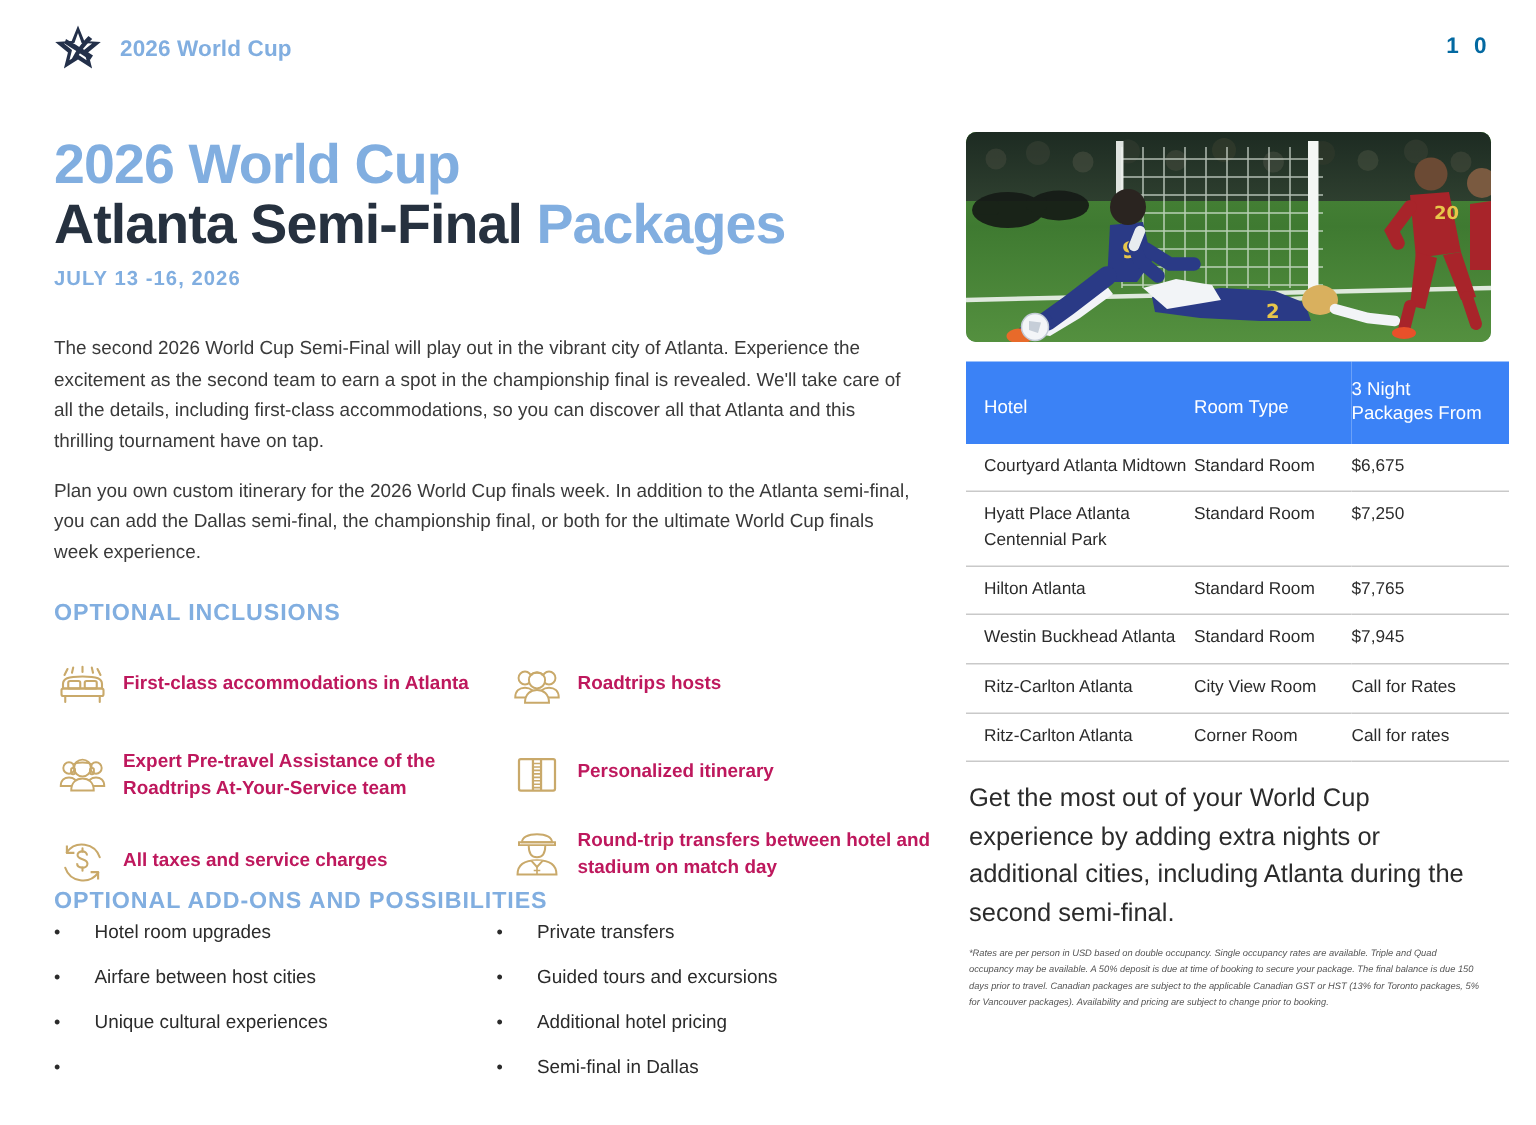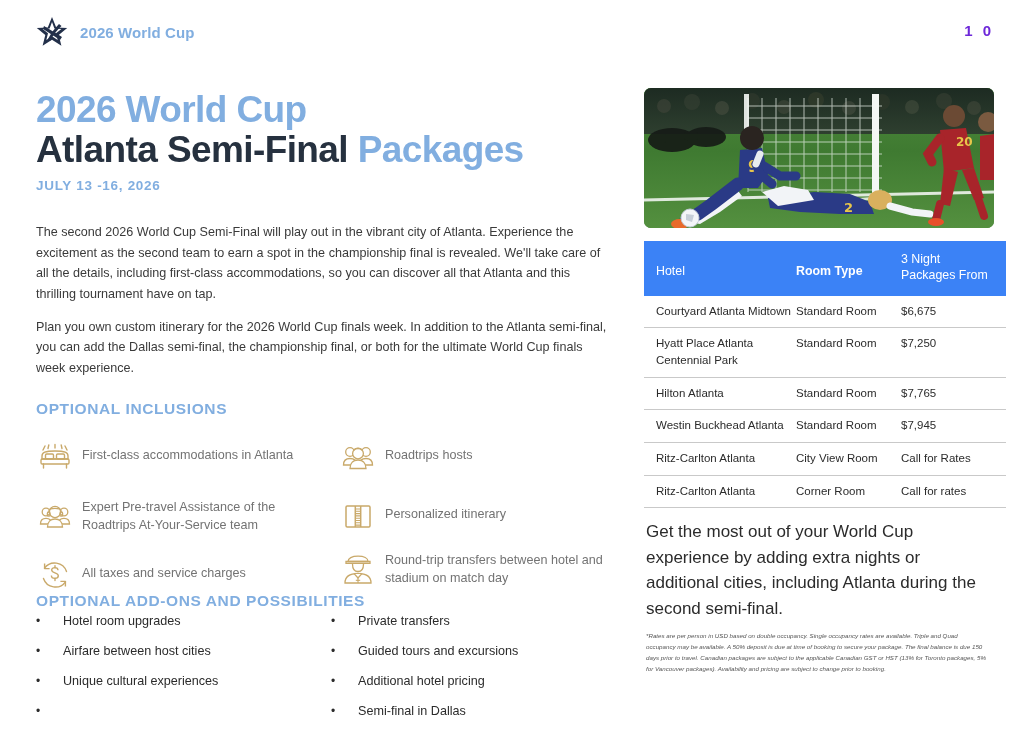--- a/index.html
+++ b/index.html
@@ -45,21 +45,21 @@
     font-weight: bold;
     color: #81aee0;
     letter-spacing: 0.1px;
   }
   .page-num {
     position: absolute;
     right: 30px;
     top: 22px;
     font-size: 15px;
     font-weight: bold;
-    color: #6d28d9;
+    color: #0369a1;
     letter-spacing: 3px;
   }
 
   
   .left-col {
     position: absolute;
     left: 36px;
     top: 90px;
     width: 576px;
   }
@@ -116,22 +116,23 @@
   }
   .incl-icon {
     width: 38px;
     height: 38px;
     flex: 0 0 38px;
     margin-right: 8px;
   }
   .incl-label {
     font-size: 12.6px;
     line-height: 1.45;
-    color: #737373;
+    color: #be185d;
     padding-top: 8px;
+    font-weight: bold;
   }
   .incl-label.two-line { padding-top: 1px; }
 
   
   .addons-head {
     position: absolute;
     left: 36px;
     top: 592px;
     font-size: 15.5px;
     font-weight: bold;
@@ -188,21 +189,21 @@
     background: #3b82f6;
     color: #ffffff;
     font-size: 12.4px;
     font-weight: normal;
     text-align: left;
     padding: 11px 0 12px 0;
     vertical-align: top;
     line-height: 1.28;
   }
   table.rates thead th.c1 { padding-left: 12px; width: 140px; }
-  table.rates thead th.c2 { width: 105px; font-weight: bold; }
+  table.rates thead th.c2 { width: 105px; }
   table.rates thead th.c3 { width: 105px; }
   table.rates thead th .hdr-pad { display:block; }
   table.rates thead th.c1 .hdr-pad { padding-top: 12px; }
   table.rates thead th.c2 .hdr-pad { padding-top: 12px; }
 
   table.rates tbody td {
     font-size: 11.5px;
     color: #2b2b2b;
     padding: 7px 0 8px 0;
     vertical-align: top;

